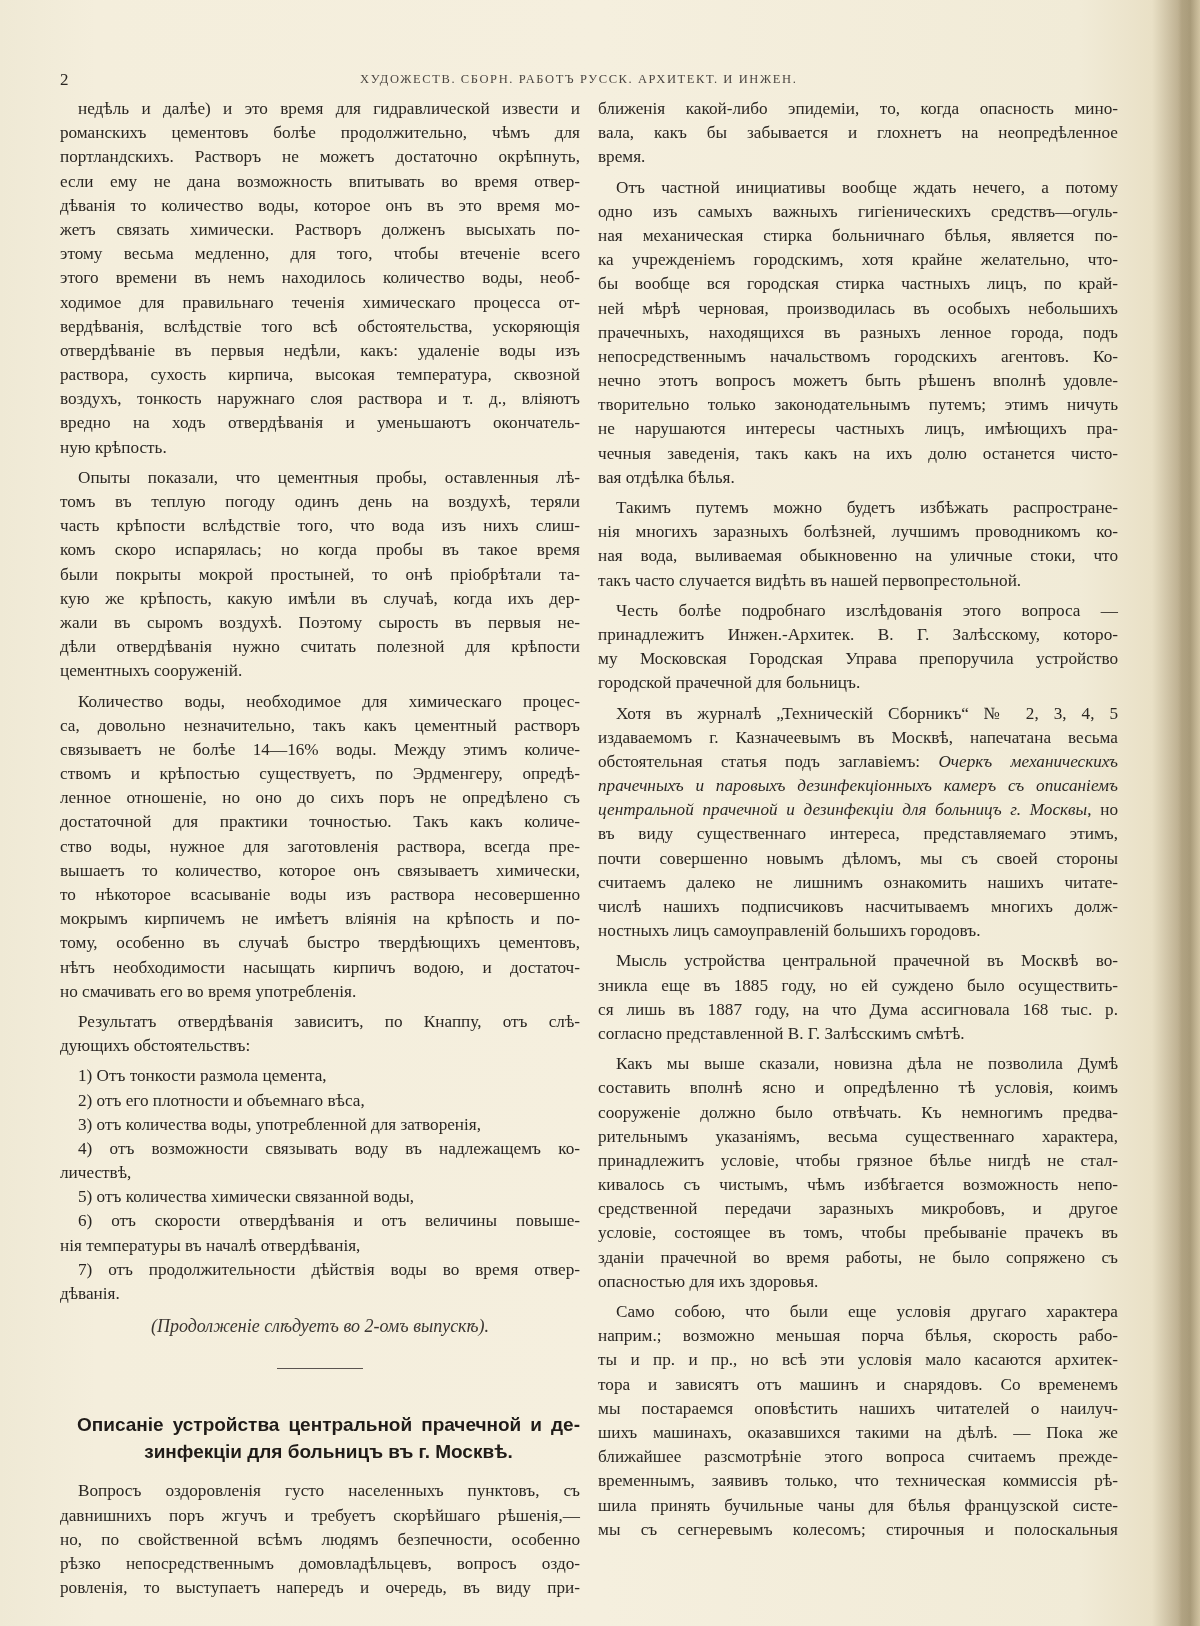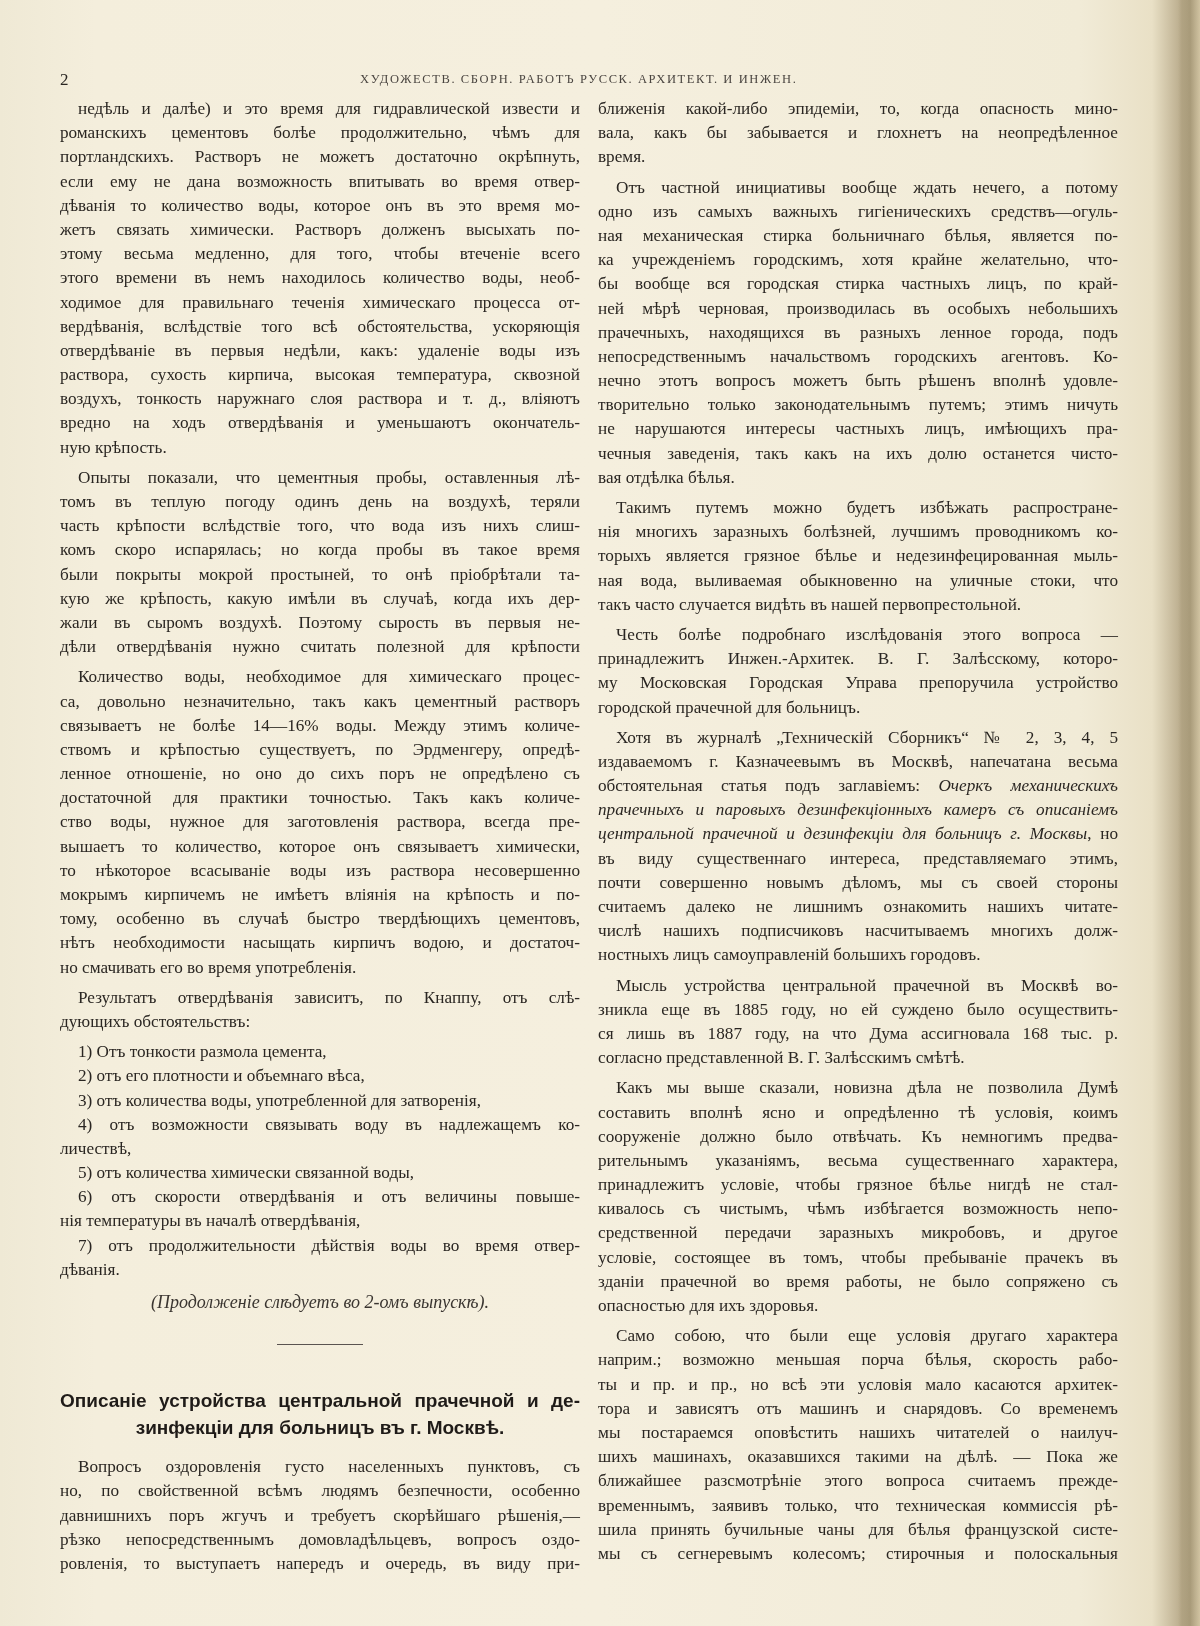--- a/index.html
+++ b/index.html
@@ -82,21 +82,21 @@
     }
     .article-title {
       font-family: "Liberation Sans", "DejaVu Sans", sans-serif;
       font-weight: bold;
       font-size: 19px;
       line-height: 27px;
       text-align: center;
       color: #1f1b18;
       margin-bottom: 14px;
     }
-    .article-title .line { text-align-last: justify; }
+    .article-title .line { text-align-last: justify; margin-left: 17px; }
     .article-title .line.center { text-align: center; text-align-last: center; }
     .it { font-style: italic; }
   </style>
 </head>
 <body>
 
 <div class="page">
   <div class="binding-shadow"></div>
 
   <div class="header">
@@ -126,20 +126,21 @@
         <div class="para-gap"></div>
         <div>
           <span class="line indent">Опыты показали, что цементныя пробы, оставленныя лѣ-</span>
           <span class="line">томъ въ теплую погоду одинъ день на воздухѣ, теряли</span>
           <span class="line">часть крѣпости вслѣдствіе того, что вода изъ нихъ слиш-</span>
           <span class="line">комъ скоро испарялась; но когда пробы въ такое время</span>
           <span class="line">были покрыты мокрой простыней, то онѣ пріобрѣтали та-</span>
           <span class="line">кую же крѣпость, какую имѣли въ случаѣ, когда ихъ дер-</span>
           <span class="line">жали въ сыромъ воздухѣ. Поэтому сырость въ первыя не-</span>
           <span class="line">дѣли отвердѣванія нужно считать полезной для крѣпости</span>
+          <span class="line last">цементныхъ сооруженій.</span>
         </div>
         <div class="para-gap"></div>
         <div>
           <span class="line indent">Количество воды, необходимое для химическаго процес-</span>
           <span class="line">са, довольно незначительно, такъ какъ цементный растворъ</span>
           <span class="line">связываетъ не болѣе 14—16% воды. Между этимъ количе-</span>
           <span class="line">ствомъ и крѣпостью существуетъ, по Эрдменгеру, опредѣ-</span>
           <span class="line">ленное отношеніе, но оно до сихъ поръ не опредѣлено съ</span>
           <span class="line">достаточной для практики точностью. Такъ какъ количе-</span>
           <span class="line">ство воды, нужное для заготовленія раствора, всегда пре-</span>
@@ -184,22 +185,22 @@
         </div>
       </div>
     <span class="continuation">(Продолженіе слѣдуетъ во 2-омъ выпускѣ).</span>
     <div class="rule"></div>
     <div class="article-title" id="article-title">
         <span class="line" style="height: 27px;">Описаніе устройства центральной прачечной и де-</span>
         <span class="line center" style="height: 27px;">зинфекціи для больницъ въ г. Москвѣ.</span>
       </div>
     <div id="article-intro">
         <span class="line indent">Вопросъ оздоровленія густо населенныхъ пунктовъ, съ</span>
+        <span class="line">давнишнихъ поръ жгучъ и требуетъ скорѣйшаго рѣшенія,—</span>
         <span class="line">но, по свойственной всѣмъ людямъ безпечности, особенно</span>
-        <span class="line">давнишнихъ поръ жгучъ и требуетъ скорѣйшаго рѣшенія,—</span>
         <span class="line">рѣзко непосредственнымъ домовладѣльцевъ, вопросъ оздо-</span>
         <span class="line">ровленія, то выступаетъ напередъ и очередь, въ виду при-</span>
       </div>
   </div>
 
   <div class="column col-right">
     <div id="right-paragraphs">
         <div>
           <span class="line">ближенія какой-либо эпидеміи, то, когда опасность мино-</span>
           <span class="line">вала, какъ бы забывается и глохнетъ на неопредѣленное</span>
@@ -218,21 +219,20 @@
           <span class="line">нечно этотъ вопросъ можетъ быть рѣшенъ вполнѣ удовле-</span>
           <span class="line">творительно только законодательнымъ путемъ; этимъ ничуть</span>
           <span class="line">не нарушаются интересы частныхъ лицъ, имѣющихъ пра-</span>
           <span class="line">чечныя заведенія, такъ какъ на ихъ долю останется чисто-</span>
           <span class="line last">вая отдѣлка бѣлья.</span>
         </div>
         <div class="para-gap"></div>
         <div>
           <span class="line indent">Такимъ путемъ можно будетъ избѣжать распростране-</span>
           <span class="line">нія многихъ заразныхъ болѣзней, лучшимъ проводникомъ ко-</span>
-          <span class="line">торыхъ является грязное бѣлье и недезинфецированная мыль-</span>
           <span class="line">ная вода, выливаемая обыкновенно на уличные стоки, что</span>
           <span class="line last">такъ часто случается видѣть въ нашей первопрестольной.</span>
         </div>
         <div class="para-gap"></div>
         <div>
           <span class="line indent">Честь болѣе подробнаго изслѣдованія этого вопроса —</span>
           <span class="line">принадлежитъ Инжен.-Архитек. В. Г. Залѣсскому, которо-</span>
           <span class="line">му Московская Городская Управа препоручила устройство</span>
           <span class="line last">городской прачечной для больницъ.</span>
         </div>

